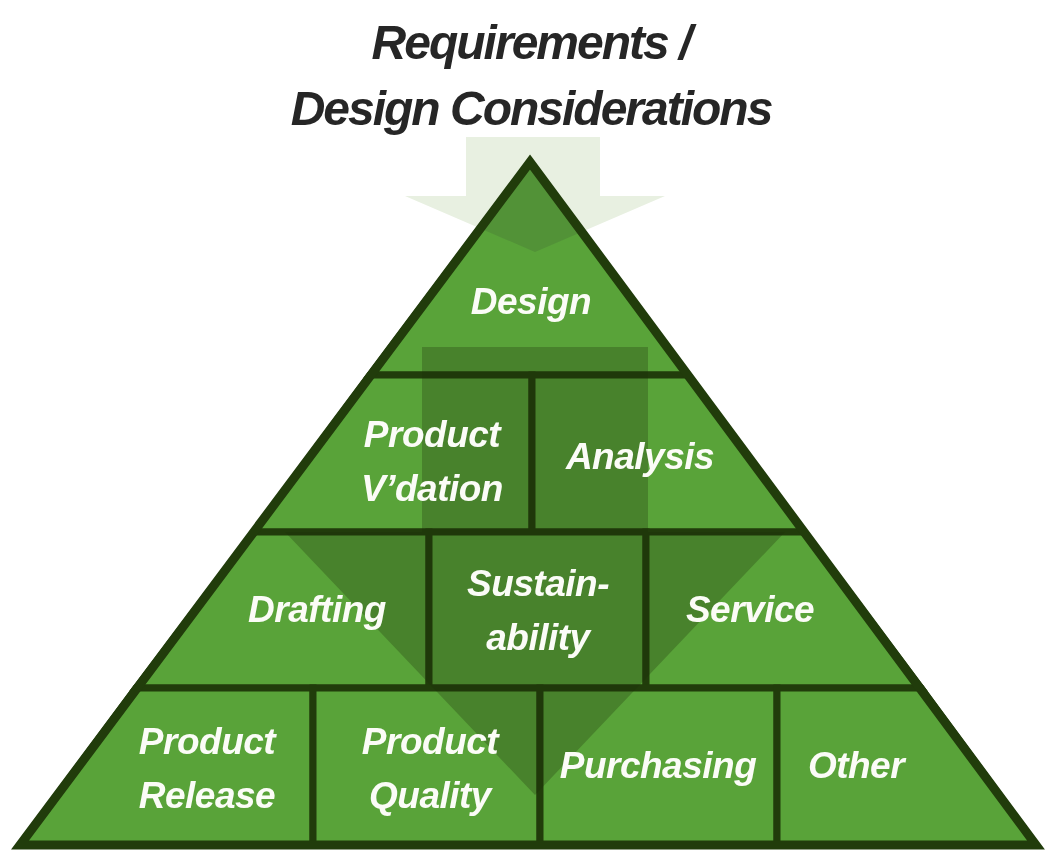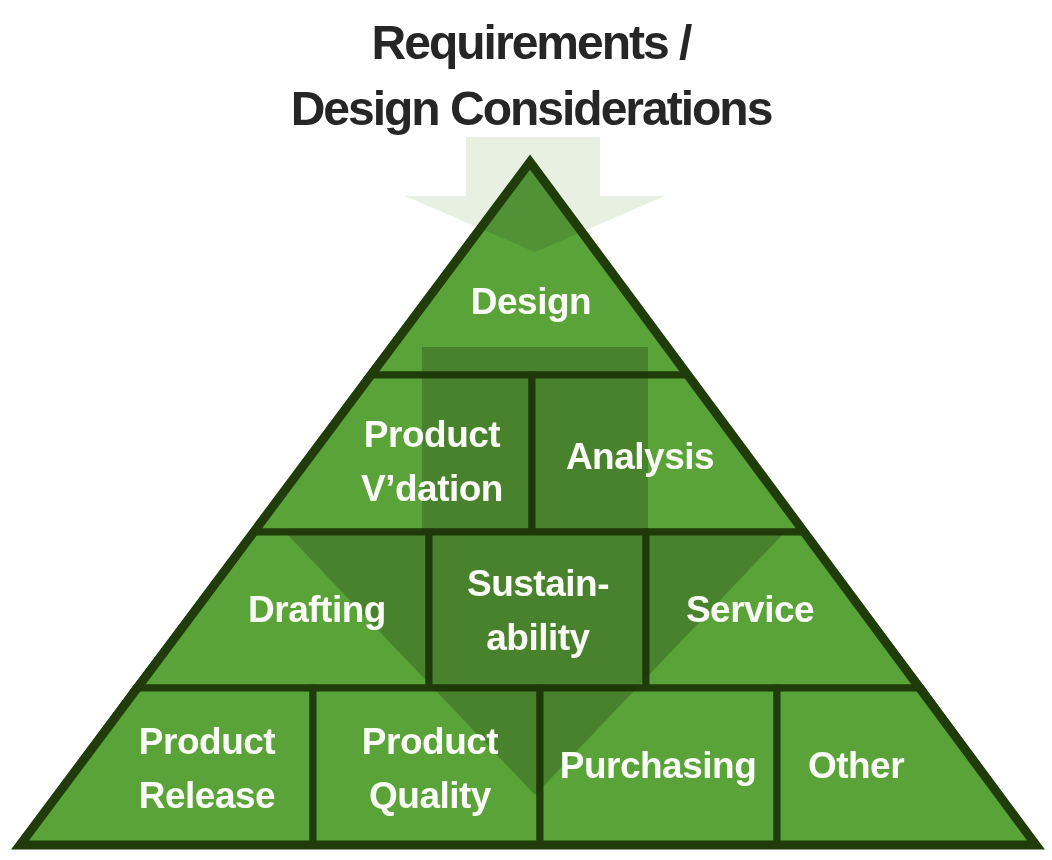--- a/index.html
+++ b/index.html
@@ -3,20 +3,21 @@
 <meta charset="utf-8">
 <style>
   html, body { margin: 0; padding: 0; background: #ffffff; }
   .stage {
     position: relative;
     width: 1052px;
     height: 860px;
     background: #c4b5fd;
     overflow: hidden;
     font-family: "Liberation Sans", sans-serif;
+    font-style: italic;
   }
   svg { display: block; }
   .cell {
     stroke: #213c0b;
     stroke-width: 7;
     stroke-linejoin: miter;
   }
   .outer-border {
     fill: none;
     stroke: #213c0b;

